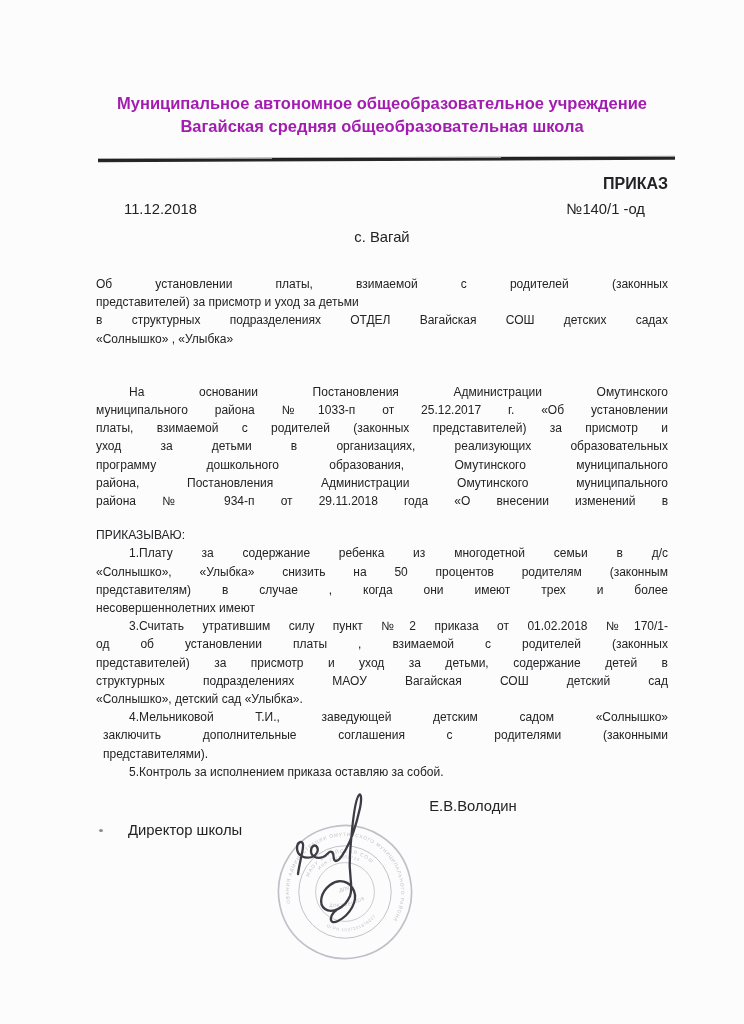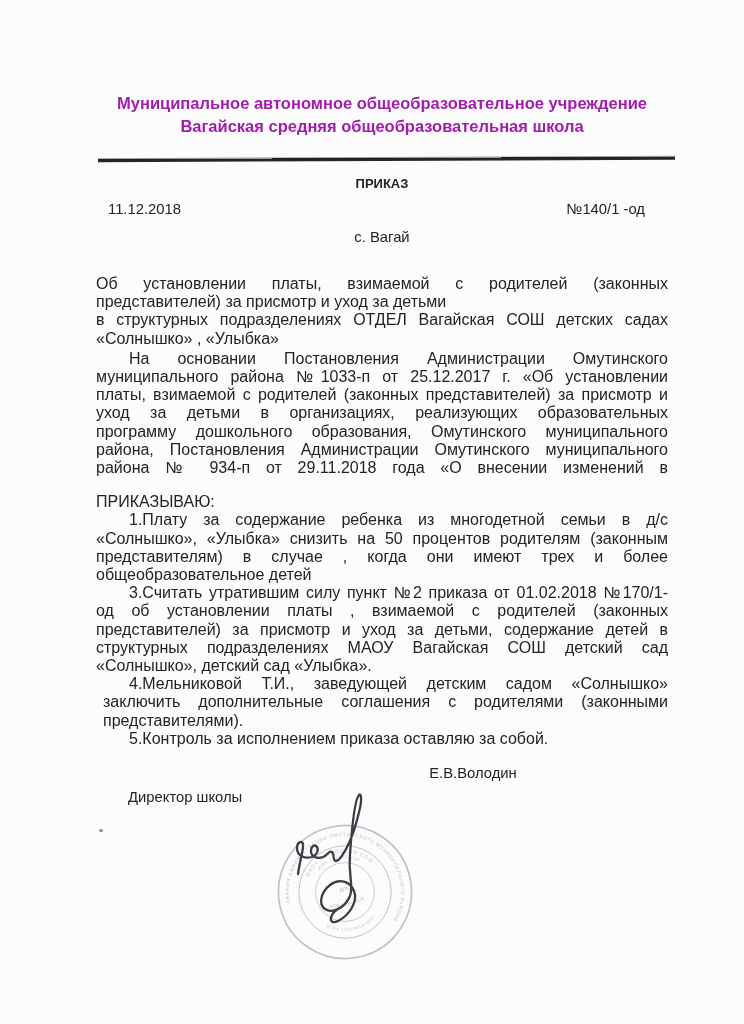--- a/index.html
+++ b/index.html
@@ -3,28 +3,28 @@
 <meta charset="utf-8">
 <style>
   html,body{margin:0;padding:0;background:#e8e8e8;}
   .page{position:relative;width:744px;height:1024px;background:#fcfcfc;overflow:hidden;
         font-family:"Liberation Sans","DejaVu Sans",sans-serif;color:#232326;}
   .doc{position:absolute;left:96px;top:0;width:572px;z-index:2;}
   .letterhead{margin-top:92px;text-align:center;font-weight:bold;font-size:16.5px;line-height:23px;color:#a21caf;}
   .rule{margin-top:19px;margin-left:2px;width:577px;height:4px;
         background:linear-gradient(to bottom,#9a9a9a 0,#9a9a9a 1px,#202024 1px,#2a2a2e 100%);
         transform:rotate(-0.25deg);}
-  .order-title{margin-top:13px;text-align:center;font-weight:bold;font-size:13px;line-height:19px;}
+  .order-title{margin-top:13px;text-align:right;font-weight:bold;font-size:16px;line-height:19px;}
   .daterow{margin-top:7px;display:flex;justify-content:space-between;font-size:14.8px;line-height:18px;}
-  .daterow .date{margin-left:12px;text-align:center;}
+  .daterow .date{margin-left:28px;text-align:center;}
   .daterow .num{margin-right:23px;}
   .place{margin-top:10px;text-align:center;font-size:14.8px;line-height:18px;}
-  .block{font-size:16px;line-height:18.2px;}
+  .block{font-size:12px;line-height:18.2px;}
   .subject{margin-top:29px;}
-  .preamble{margin-top:2px;}
+  .preamble{margin-top:35px;}
   .decree{margin-top:16px;}
   .ln{white-space:normal;}
   .ln.j{text-align:justify;text-align-last:justify;}
   .ind{text-indent:33px;}
   .ind2{padding-left:7px;}
   .sig{margin-top:16px;display:flex;font-size:14.8px;line-height:19px;}
   .sig-label{margin-left:32px;margin-top:24px;}
   .sig-name{margin-left:187px;}
   .stamp{position:absolute;left:275px;top:822px;width:140px;height:140px;z-index:1;}
   .autograph{position:absolute;left:288px;top:786px;width:110px;height:150px;z-index:4;}
@@ -114,21 +114,21 @@
       <div class="ln j">района № 934-п от 29.11.2018 года «О внесении изменений в</div>
     </div>
 
     <div class="block decree">
       <div class="ln">ПРИКАЗЫВАЮ:</div>
 
       <div>
         <div class="ln j ind">1.Плату за содержание ребенка из многодетной семьи в д/с</div>
         <div class="ln j">«Солнышко», «Улыбка» снизить на 50 процентов родителям (законным</div>
         <div class="ln j">представителям) в случае , когда они имеют трех и более</div>
-        <div class="ln">общеобразовательное детей</div>
+        <div class="ln">несовершеннолетних имеют</div>
       </div>
 
 
       <div>
         <div class="ln j ind">3.Считать утратившим силу пункт №2 приказа от 01.02.2018 №170/1-</div>
         <div class="ln j">од об установлении платы , взимаемой с родителей (законных</div>
         <div class="ln j">представителей) за присмотр и уход за детьми, содержание детей в</div>
         <div class="ln j">структурных подразделениях МАОУ Вагайская СОШ детский сад</div>
         <div class="ln">«Солнышко», детский сад «Улыбка».</div>
       </div>

